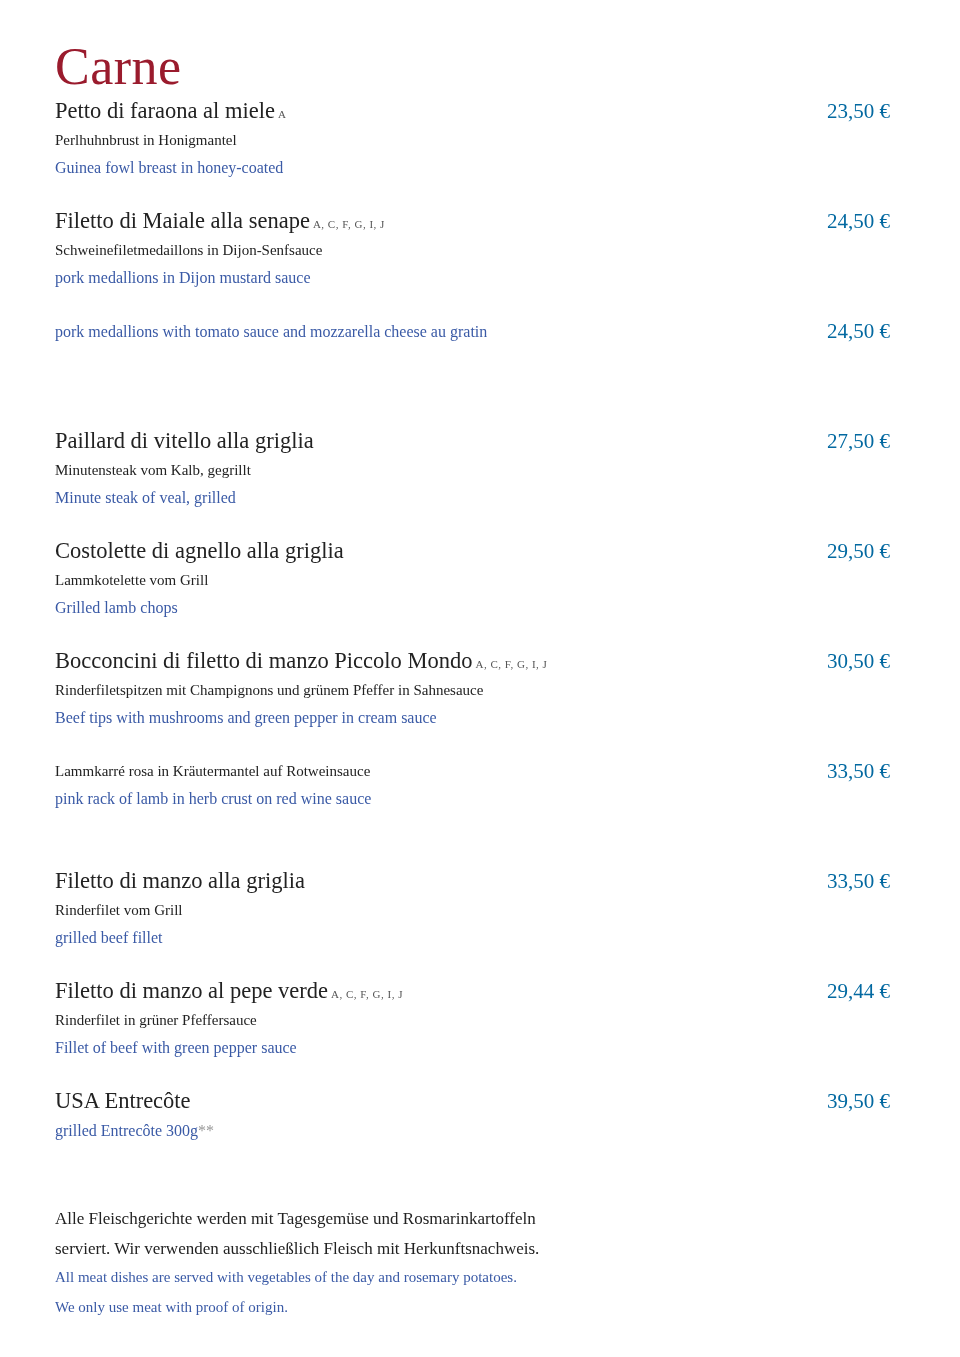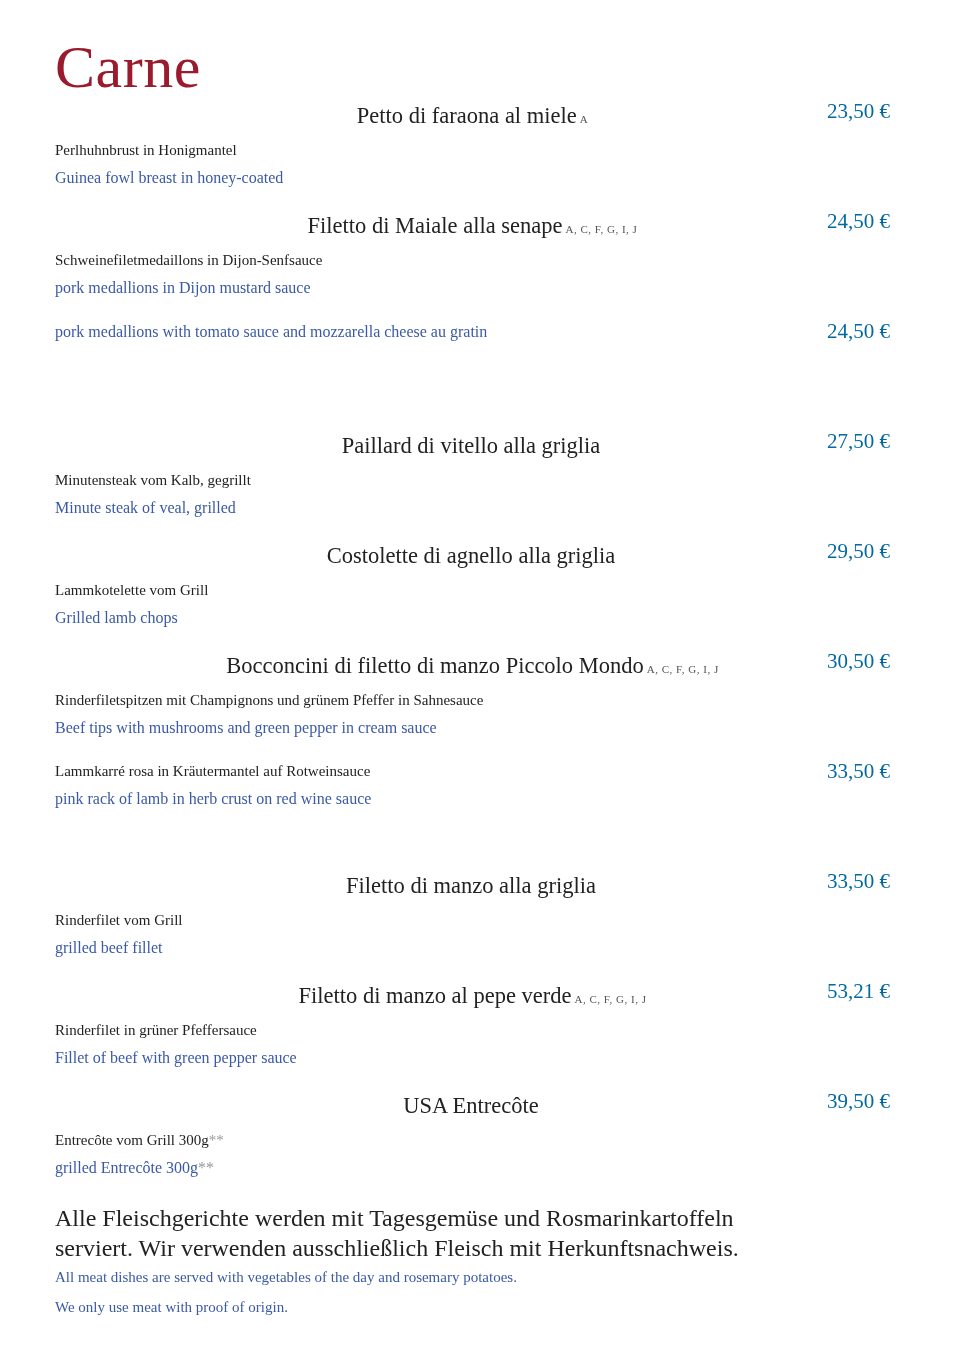--- a/index.html
+++ b/index.html
@@ -1,28 +1,28 @@
 <!DOCTYPE html>
 <html><head>
 <meta charset="utf-8">
 <style>
   html, body { margin: 0; padding: 0; background: #ffffff; }
   body { width: 960px; height: 1357px; position: relative; overflow: hidden;
          font-family: "Liberation Serif", "DejaVu Serif", serif; }
   .page { position: absolute; left: 55px; top: 38px; width: 835px; }
-  .title { color: #9a1b2d; font-size: 60px; line-height: 58px; margin: 0 0 2px 0; font-weight: normal; letter-spacing: 0.5px; }
+  .title { color: #9a1b2d; font-size: 52px; line-height: 58px; margin: 0 0 2px 0; font-weight: normal; letter-spacing: 0.5px; }
   .item { position: relative; height: 110px; }
-  .name { color: #222222; font-size: 22.5px; line-height: 35px; text-align: center; }
+  .name { color: #222222; font-size: 22.5px; line-height: 25px; }
   .allergen { color: #555555; font-size: 11px; letter-spacing: 0.5px; margin-left: 3px; }
   .de { color: #222222; font-size: 15px; line-height: 27px; }
   .en { color: #3a5aa6; font-size: 16px; line-height: 27px; }
   .stars { color: #999999; }
   .price { position: absolute; right: 0; top: 0; color: #0369a1; font-size: 21px; line-height: 27px; }
   .footer { margin-top: 6px; font-size: 21.5px; line-height: 29.5px; }
-  .footer .de { font-size: 24px; line-height: 29.5px; }
+  .footer .de { font-size: 17px; line-height: 29.5px; }
   .footer .en { font-size: 15px; line-height: 29.5px; }
 </style>
 </head>
 <body>
 
 <div class="page">
   <h1 class="title">Carne</h1>
 
   <div class="item">
     <div class="name"><span>Petto di faraona al miele</span><span class="allergen">A</span></div>
@@ -74,26 +74,25 @@
     <div class="name"><span>Filetto di manzo alla griglia</span><span class="allergen"></span></div>
     <div class="de">Rinderfilet vom Grill</div>
     <div class="en">grilled beef fillet</div>
     <div class="price">33,50 €</div>
   </div>
 
   <div class="item">
     <div class="name"><span>Filetto di manzo al pepe verde</span><span class="allergen">A, C, F, G, I, J</span></div>
     <div class="de">Rinderfilet in grüner Pfeffersauce</div>
     <div class="en">Fillet of beef with green pepper sauce</div>
-    <div class="price">53,21 €</div>
+    <div class="price">29,44 €</div>
   </div>
 
   <div class="item">
     <div class="name"><span>USA Entrecôte</span><span class="allergen"></span></div>
-    <div class="de"><span>Entrecôte vom Grill 300g</span><span class="stars">**</span></div>
     <div class="en"><span>grilled Entrecôte 300g</span><span class="stars">**</span></div>
     <div class="price">39,50 €</div>
   </div>
 
   <div class="footer">
     <div class="de">Alle Fleischgerichte werden mit Tagesgemüse und Rosmarinkartoffeln</div>
     <div class="de">serviert. Wir verwenden ausschließlich Fleisch mit Herkunftsnachweis.</div>
     <div class="en">All meat dishes are served with vegetables of the day and rosemary potatoes.</div>
     <div class="en">We only use meat with proof of origin.</div>
   </div>

